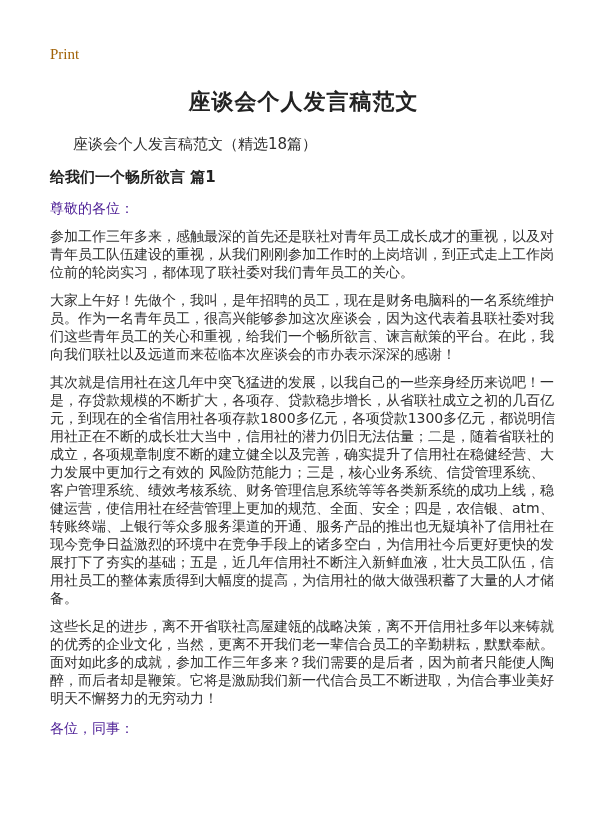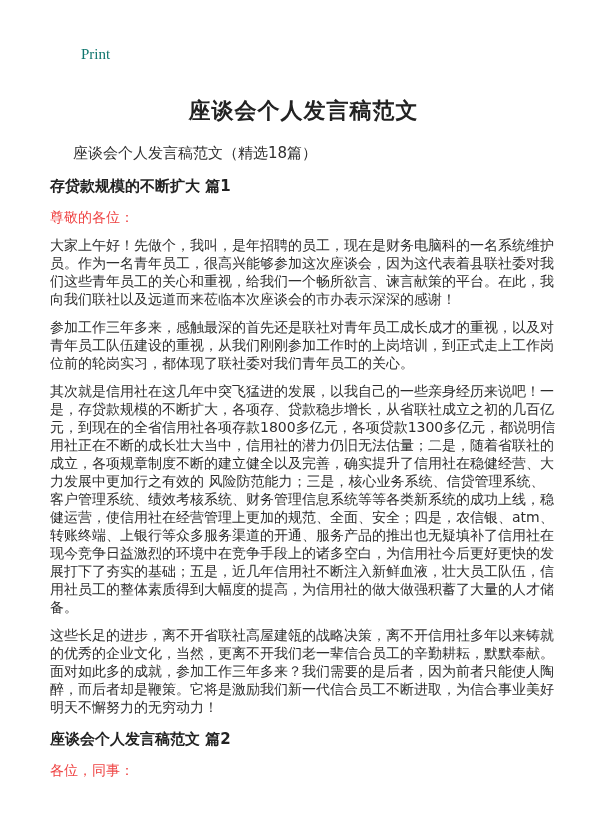--- a/index.html
+++ b/index.html
@@ -14,27 +14,26 @@
   .page {
     width: 600px;
     height: 828px;
     padding: 44px 43px 0 50px;
     background: #ffffff;
   }
   .print-link {
     display: inline-block;
     font-family: "Liberation Serif", "DejaVu Serif", serif;
     font-size: 15px;
-    color: #0f766e;
+    color: #a16207;
     line-height: 16px;
     cursor: pointer;
-    margin-left: 31px;
   }
   .doc-title {
-    margin-top: 36px;
+    margin-top: 27px;
     text-align: center;
     font-size: 22px;
     font-weight: bold;
     color: #222222;
     letter-spacing: 1px;
     line-height: 24px;
   }
   .doc-subtitle {
     margin-top: 21px;
     font-size: 15px;
@@ -46,21 +45,21 @@
     margin-top: 14px;
     font-size: 15px;
     font-weight: bold;
     line-height: 19px;
     color: #222222;
   }
   .salutation {
     margin-top: 12px;
     font-size: 14px;
     line-height: 18px;
-    color: #ef4444;
+    color: #4c1d95;
   }
   .para {
     margin-top: 10px;
     width: 507px;
     font-size: 14px;
     line-height: 18px;
     color: #2e2e2e;
     word-break: break-all;
     line-break: anywhere;
     text-align: left;
@@ -70,29 +69,28 @@
 <body>
 
 <div class="page">
 
   <span class="print-link">Print</span>
 
   <h1 class="doc-title">座谈会个人发言稿范文</h1>
 
   <div class="doc-subtitle">座谈会个人发言稿范文（精选18篇）</div>
 
-  <h2 class="section-heading">存贷款规模的不断扩大 篇1</h2>
+  <h2 class="section-heading">给我们一个畅所欲言 篇1</h2>
 
   <div class="salutation">尊敬的各位：</div>
 
+  <p class="para">参加工作三年多来，感触最深的首先还是联社对青年员工成长成才的重视，以及对青年员工队伍建设的重视，从我们刚刚参加工作时的上岗培训，到正式走上工作岗位前的轮岗实习，都体现了联社委对我们青年员工的关心。</p>
+
   <p class="para">大家上午好！先做个，我叫，是年招聘的员工，现在是财务电脑科的一名系统维护员。作为一名青年员工，很高兴能够参加这次座谈会，因为这代表着县联社委对我们这些青年员工的关心和重视，给我们一个畅所欲言、谏言献策的平台。在此，我向我们联社以及远道而来莅临本次座谈会的市办表示深深的感谢！</p>
-
-  <p class="para">参加工作三年多来，感触最深的首先还是联社对青年员工成长成才的重视，以及对青年员工队伍建设的重视，从我们刚刚参加工作时的上岗培训，到正式走上工作岗位前的轮岗实习，都体现了联社委对我们青年员工的关心。</p>
 
   <p class="para">其次就是信用社在这几年中突飞猛进的发展，以我自己的一些亲身经历来说吧！一是，存贷款规模的不断扩大，各项存、贷款稳步增长，从省联社成立之初的几百亿元，到现在的全省信用社各项存款1800多亿元，各项贷款1300多亿元，都说明信用社正在不断的成长壮大当中，信用社的潜力仍旧无法估量；二是，随着省联社的成立，各项规章制度不断的建立健全以及完善，确实提升了信用社在稳健经营、大力发展中更加行之有效的 风险防范能力；三是，核心业务系统、信贷管理系统、客户管理系统、绩效考核系统、财务管理信息系统等等各类新系统的成功上线，稳健运营，使信用社在经营管理上更加的规范、全面、安全；四是，农信银、atm、转账终端、上银行等众多服务渠道的开通、服务产品的推出也无疑填补了信用社在现今竞争日益激烈的环境中在竞争手段上的诸多空白，为信用社今后更好更快的发展打下了夯实的基础；五是，近几年信用社不断注入新鲜血液，壮大员工队伍，信用社员工的整体素质得到大幅度的提高，为信用社的做大做强积蓄了大量的人才储备。</p>
 
   <p class="para">这些长足的进步，离不开省联社高屋建瓴的战略决策，离不开信用社多年以来铸就的优秀的企业文化，当然，更离不开我们老一辈信合员工的辛勤耕耘，默默奉献。面对如此多的成就，参加工作三年多来？我们需要的是后者，因为前者只能使人陶醉，而后者却是鞭策。它将是激励我们新一代信合员工不断进取，为信合事业美好明天不懈努力的无穷动力！</p>
 
-  <h2 class="section-heading">座谈会个人发言稿范文 篇2</h2>
 
   <div class="salutation">各位，同事：</div>
 
 </div>
 
 </body></html>

